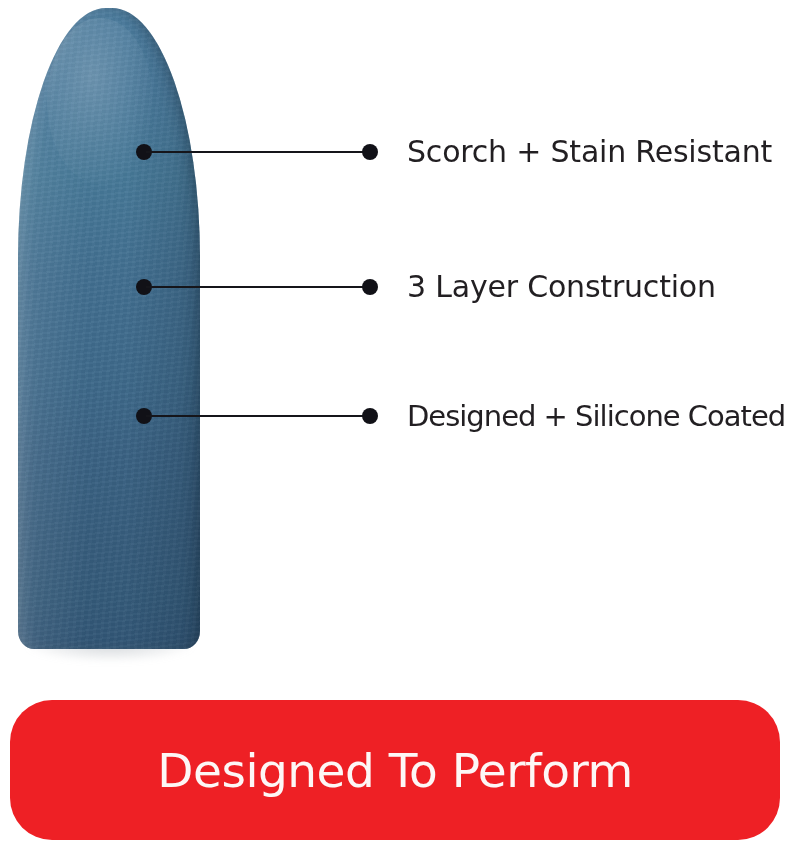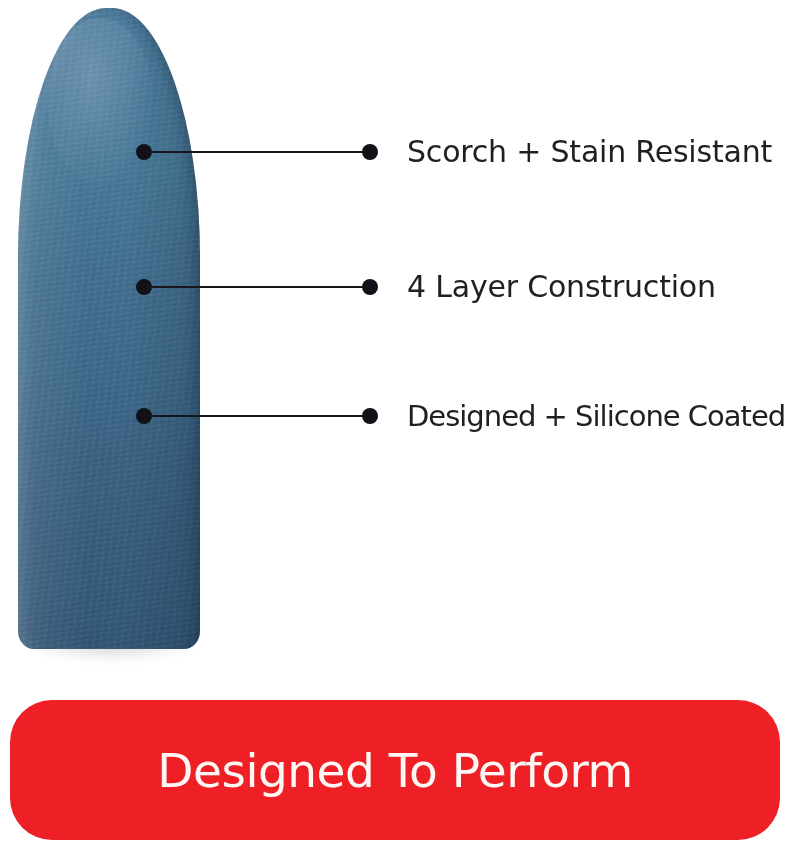--- a/index.html
+++ b/index.html
@@ -201,21 +201,21 @@
       <span class="dot dot-left"></span>
       <span class="leader-line"></span>
       <span class="dot dot-right"></span>
       <span class="callout-label">Scorch + Stain Resistant</span>
     </div>
 
     <div class="callout-row" style="top:267px">
       <span class="dot dot-left"></span>
       <span class="leader-line"></span>
       <span class="dot dot-right"></span>
-      <span class="callout-label">4 Layer Construction</span>
+      <span class="callout-label">3 Layer Construction</span>
     </div>
 
     <div class="callout-row" style="top:396px">
       <span class="dot dot-left"></span>
       <span class="leader-line"></span>
       <span class="dot dot-right"></span>
       <span class="callout-label tight">Designed + Silicone Coated</span>
     </div>
 
 

